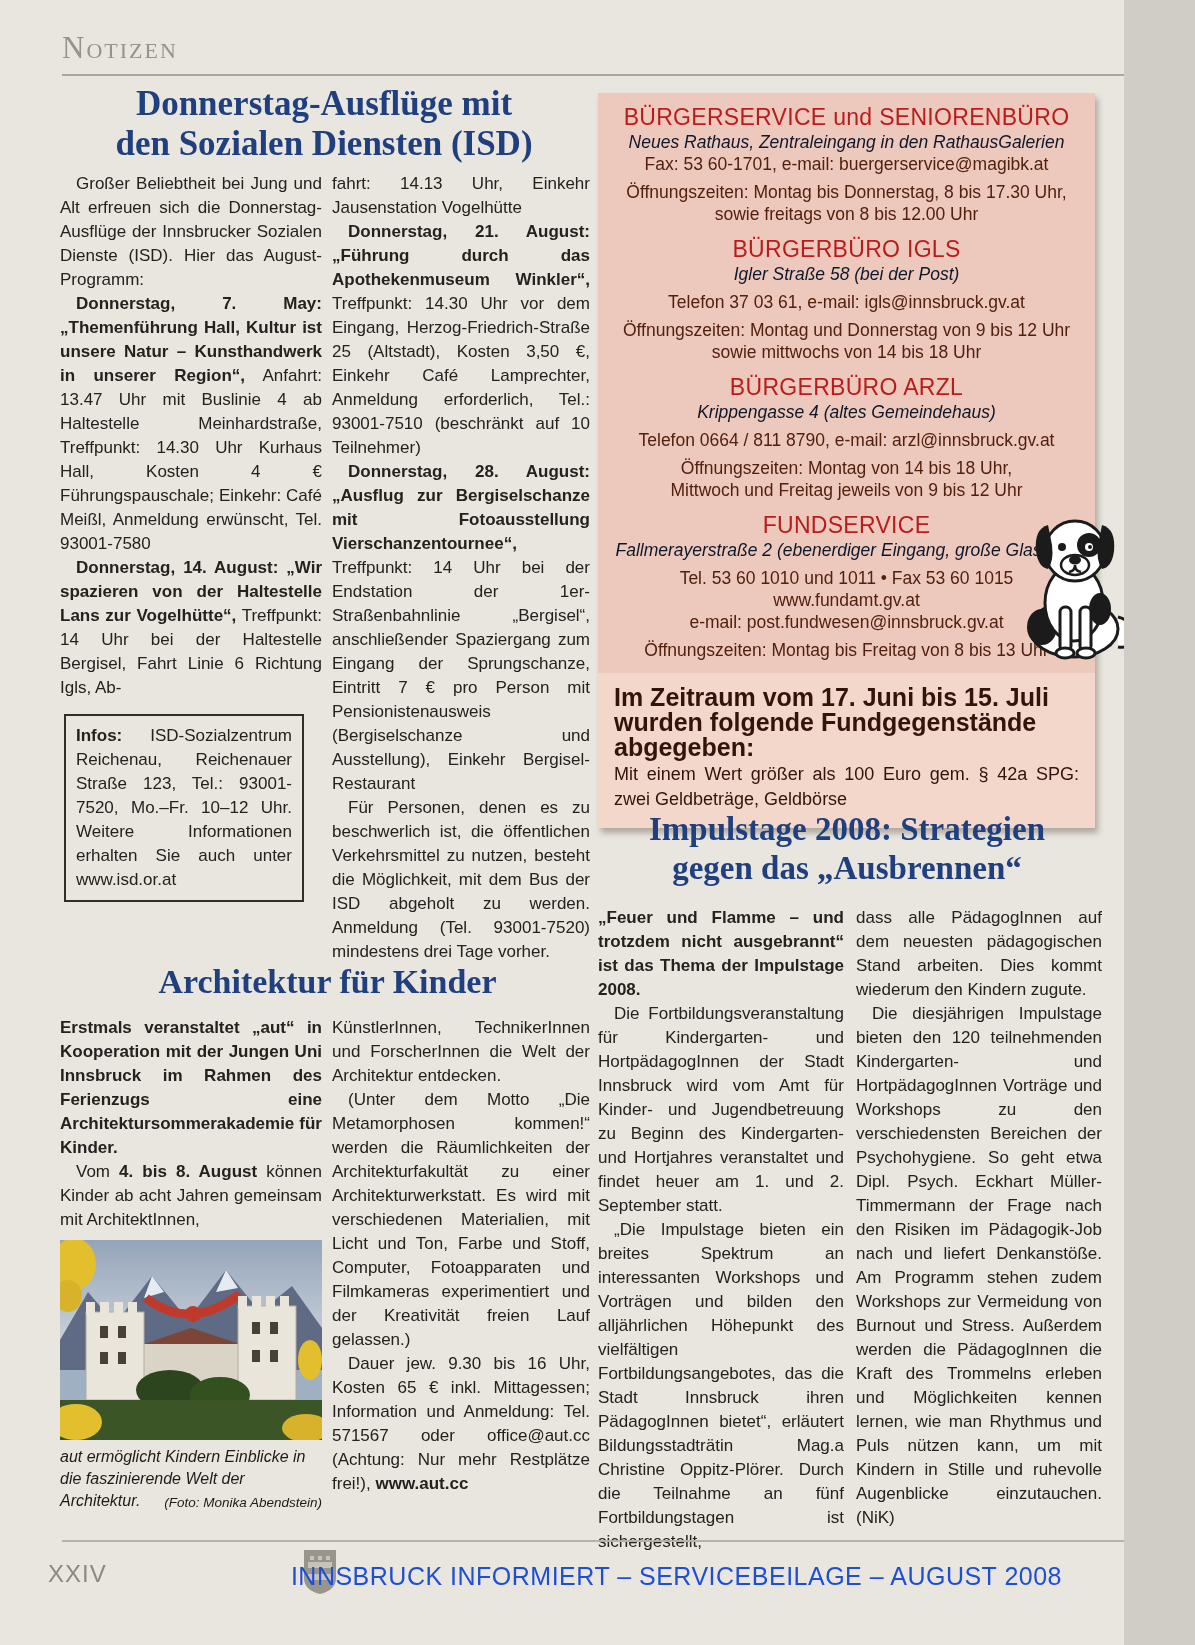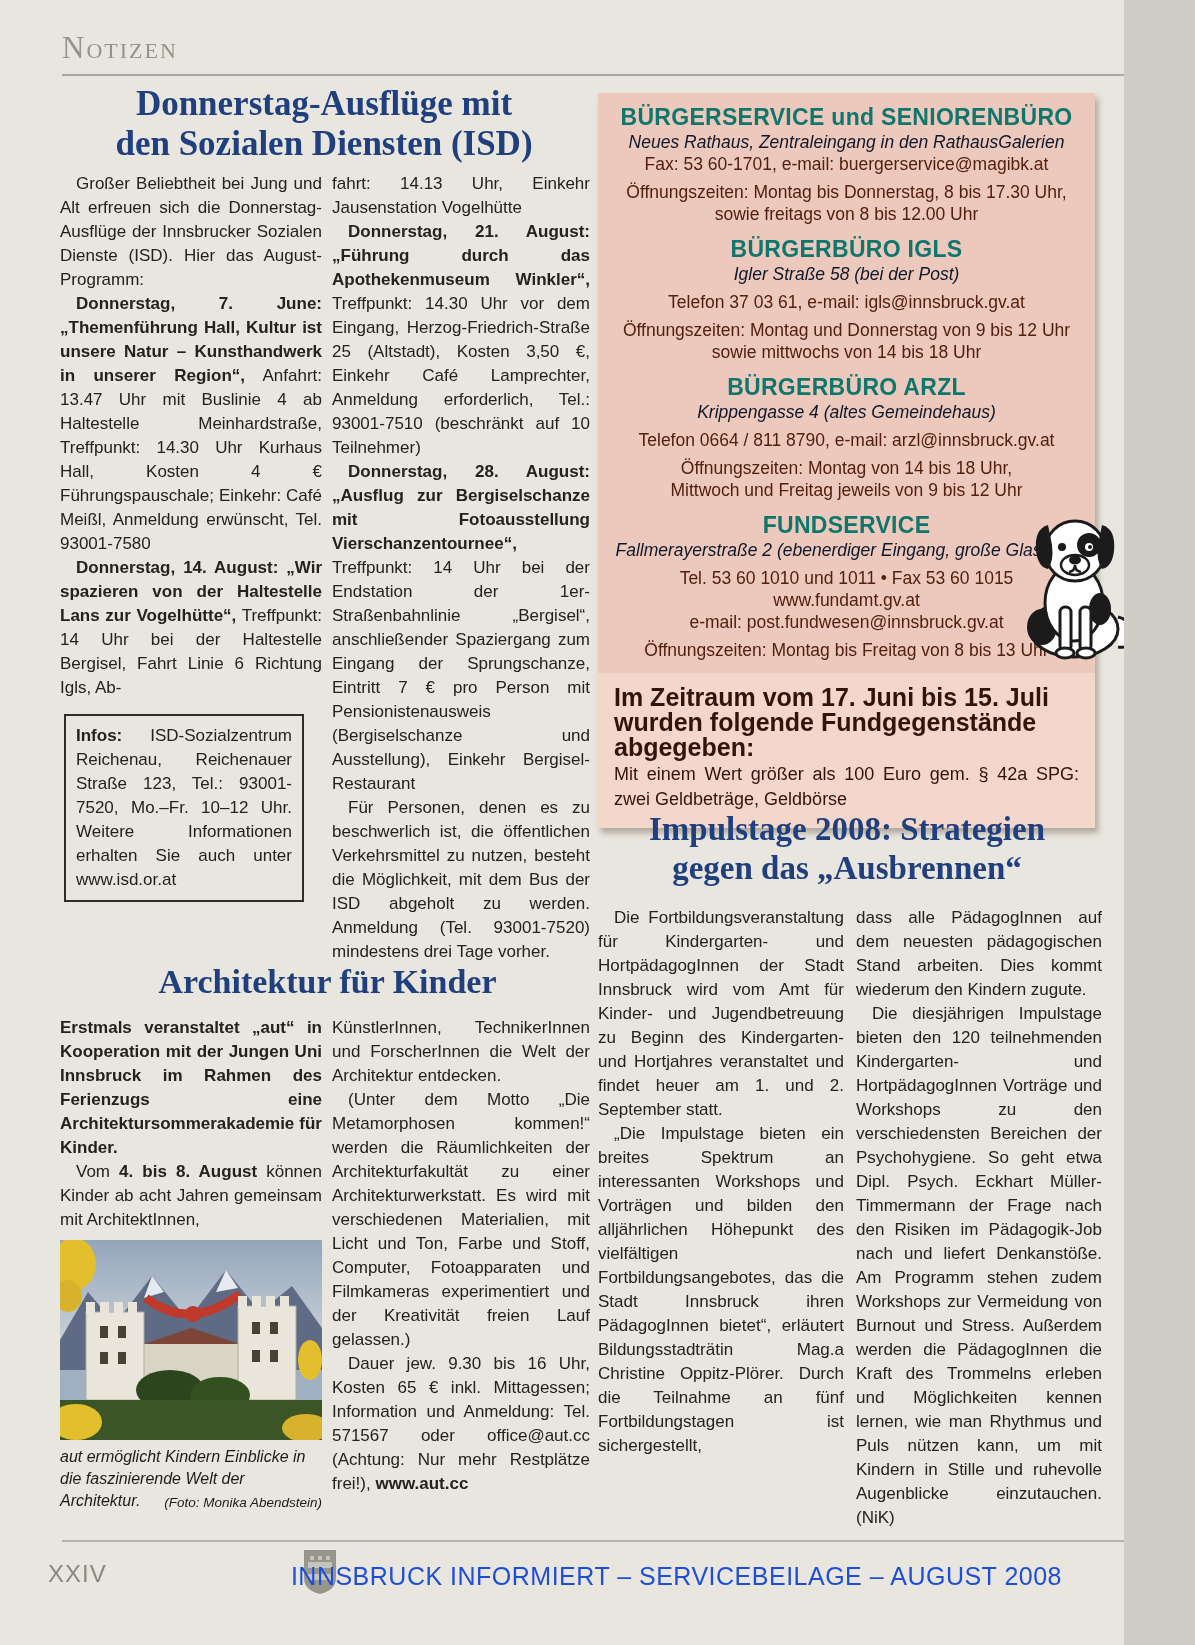--- a/index.html
+++ b/index.html
@@ -30,21 +30,21 @@
   .imp-col1{left:598px;top:906px;width:246px;}
   .imp-col2{left:856px;top:906px;width:246px;}
   .aut-col1{left:60px;top:1016px;width:262px;}
   .aut-col2{left:332px;top:1016px;width:258px;}
 
   .infobox{border:2px solid #2f2e2b;padding:8px 10px;margin:14px 18px 16px 4px;text-align:justify;}
 
   
   .svcbox{position:absolute;left:598px;top:93px;width:497px;box-shadow:3px 5px 6px rgba(90,75,60,.4);}
   .svc-main{background:#edc9bd;padding:10px 12px 12px;}
-  .svc-title{font-size:23px;font-weight:700;color:#0f766e;text-align:center;letter-spacing:.3px;
+  .svc-title{font-size:23px;font-weight:400;color:#b91c1c;text-align:center;letter-spacing:.3px;
              line-height:28px;margin-top:10px;}
   .svc-title.first{margin-top:0;}
   .svc-address{font-style:italic;text-align:center;font-size:17.5px;line-height:22px;color:#0f172a;}
   .svc-line{text-align:center;font-size:17.5px;line-height:22px;color:#52200f;}
   .gap{margin-top:6px;}
   .svc-found{background:#f3d7cb;padding:12px 16px 16px;}
   .found-lead{margin:0;font-weight:700;font-size:25px;line-height:25px;color:#33130a;}
   .found-body{margin:2px 0 0;font-size:18px;line-height:25px;color:#33130a;text-align:justify;}
 
   .dog{position:absolute;left:1014px;top:505px;width:126px;height:156px;}
@@ -67,21 +67,21 @@
   <div class="notizen">Notizen</div>
   <div class="rule top-rule"></div>
 
   <h1 class="headline isd-title">
     <span>Donnerstag-Ausflüge mit</span><br>
     <span>den Sozialen Diensten (ISD)</span>
   </h1>
 
   <div class="col isd-col1">
     <p class="indent"><span>Großer Beliebtheit bei Jung und Alt erfreuen sich die Donnerstag-Ausflüge der Innsbrucker Sozialen Dienste (ISD). Hier das August-Programm:</span></p>
-    <p class="indent"><span class="lead">Donnerstag, 7. June: „Themenführung Hall, Kultur ist unsere Natur – Kunsthandwerk in unserer Region“,</span><span> Anfahrt: 13.47 Uhr mit Buslinie 4 ab Haltestelle Meinhardstraße, Treffpunkt: 14.30 Uhr Kurhaus Hall, Kosten 4 € Führungspauschale; Einkehr: Café Meißl, Anmeldung erwünscht, Tel. 93001-7580</span></p>
+    <p class="indent"><span class="lead">Donnerstag, 7. May: „Themenführung Hall, Kultur ist unsere Natur – Kunsthandwerk in unserer Region“,</span><span> Anfahrt: 13.47 Uhr mit Buslinie 4 ab Haltestelle Meinhardstraße, Treffpunkt: 14.30 Uhr Kurhaus Hall, Kosten 4 € Führungspauschale; Einkehr: Café Meißl, Anmeldung erwünscht, Tel. 93001-7580</span></p>
     <p class="indent"><span class="lead">Donnerstag, 14. August: „Wir spazieren von der Haltestelle Lans zur Vogelhütte“,</span><span> Treffpunkt: 14 Uhr bei der Haltestelle Bergisel, Fahrt Linie 6 Richtung Igls, Ab-</span></p>
     <div class="infobox">
       <span class="lead">Infos:</span><span> ISD-Sozialzentrum Reichenau, Reichenauer Straße 123, Tel.: 93001-7520, Mo.–Fr. 10–12 Uhr. Weitere Informationen erhalten Sie auch unter www.isd.or.at</span>
     </div>
   </div>
 
   <div class="col isd-col2">
     <p><span>fahrt: 14.13 Uhr, Einkehr Jausenstation Vogelhütte</span></p>
     <p class="indent"><span class="lead">Donnerstag, 21. August: „Führung durch das Apothekenmuseum Winkler“,</span><span> Treffpunkt: 14.30 Uhr vor dem Eingang, Herzog-Friedrich-Straße 25 (Altstadt), Kosten 3,50 €, Einkehr Café Lamprechter, Anmeldung erforderlich, Tel.: 93001-7510 (beschränkt auf 10 Teilnehmer)</span></p>
     <p class="indent"><span class="lead">Donnerstag, 28. August: „Ausflug zur Bergiselschanze mit Fotoausstellung Vierschanzentournee“,</span><span> Treffpunkt: 14 Uhr bei der Endstation der 1er-Straßenbahnlinie „Bergisel“, anschließender Spaziergang zum Eingang der Sprungschanze, Eintritt 7 € pro Person mit Pensionistenausweis (Bergiselschanze und Ausstellung), Einkehr Bergisel-Restaurant</span></p>
@@ -142,20 +142,21 @@
     <ellipse cx="61" cy="55" rx="6" ry="4.5" fill="#1b1b1b"></ellipse>
     <path d="M61,60 q0,6 -6,7 M61,60 q0,6 6,7" fill="none" stroke="#1b1b1b" stroke-width="2.5"></path>
   </svg>
 
   <h1 class="headline imp-title">
     <span>Impulstage 2008: Strategien</span><br>
     <span>gegen das „Ausbrennen“</span>
   </h1>
 
   <div class="col imp-col1">
+    <p><span class="lead">„Feuer und Flamme – und trotzdem nicht ausgebrannt“ ist das Thema der Impulstage 2008.</span></p>
     <p class="indent"><span>Die Fortbildungsveranstaltung für Kindergarten- und HortpädagogInnen der Stadt Innsbruck wird vom Amt für Kinder- und Jugendbetreuung zu Beginn des Kindergarten- und Hortjahres veranstaltet und findet heuer am 1. und 2. September statt.</span></p>
     <p class="indent"><span>„Die Impulstage bieten ein breites Spektrum an interessanten Workshops und Vorträgen und bilden den alljährlichen Höhepunkt des vielfältigen Fortbildungsangebotes, das die Stadt Innsbruck ihren PädagogInnen bietet“, erläutert Bildungsstadträtin Mag.a Christine Oppitz-Plörer. Durch die Teilnahme an fünf Fortbildungstagen ist sichergestellt,</span></p>
   </div>
 
   <div class="col imp-col2">
     <p><span>dass alle PädagogInnen auf dem neuesten pädagogischen Stand arbeiten. Dies kommt wiederum den Kindern zugute.</span></p>
     <p class="indent"><span>Die diesjährigen Impulstage bieten den 120 teilnehmenden Kindergarten- und HortpädagogInnen Vorträge und Workshops zu den verschiedensten Bereichen der Psychohygiene. So geht etwa Dipl. Psych. Eckhart Müller-Timmermann der Frage nach den Risiken im Pädagogik-Job nach und liefert Denkanstöße. Am Programm stehen zudem Workshops zur Vermeidung von Burnout und Stress. Außerdem werden die PädagogInnen die Kraft des Trommelns erleben und Möglichkeiten kennen lernen, wie man Rhythmus und Puls nützen kann, um mit Kindern in Stille und ruhevolle Augenblicke einzutauchen. (NiK)</span></p>
   </div>
 
   <h1 class="headline aut-title">

